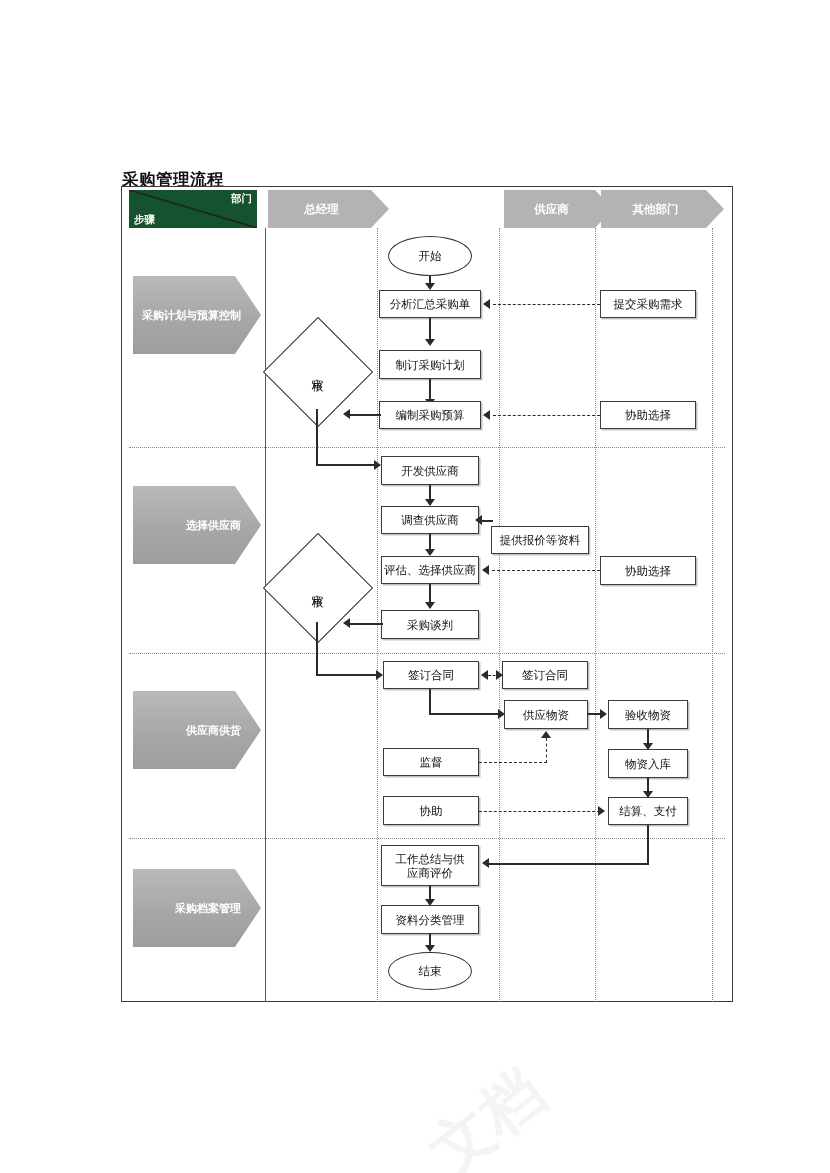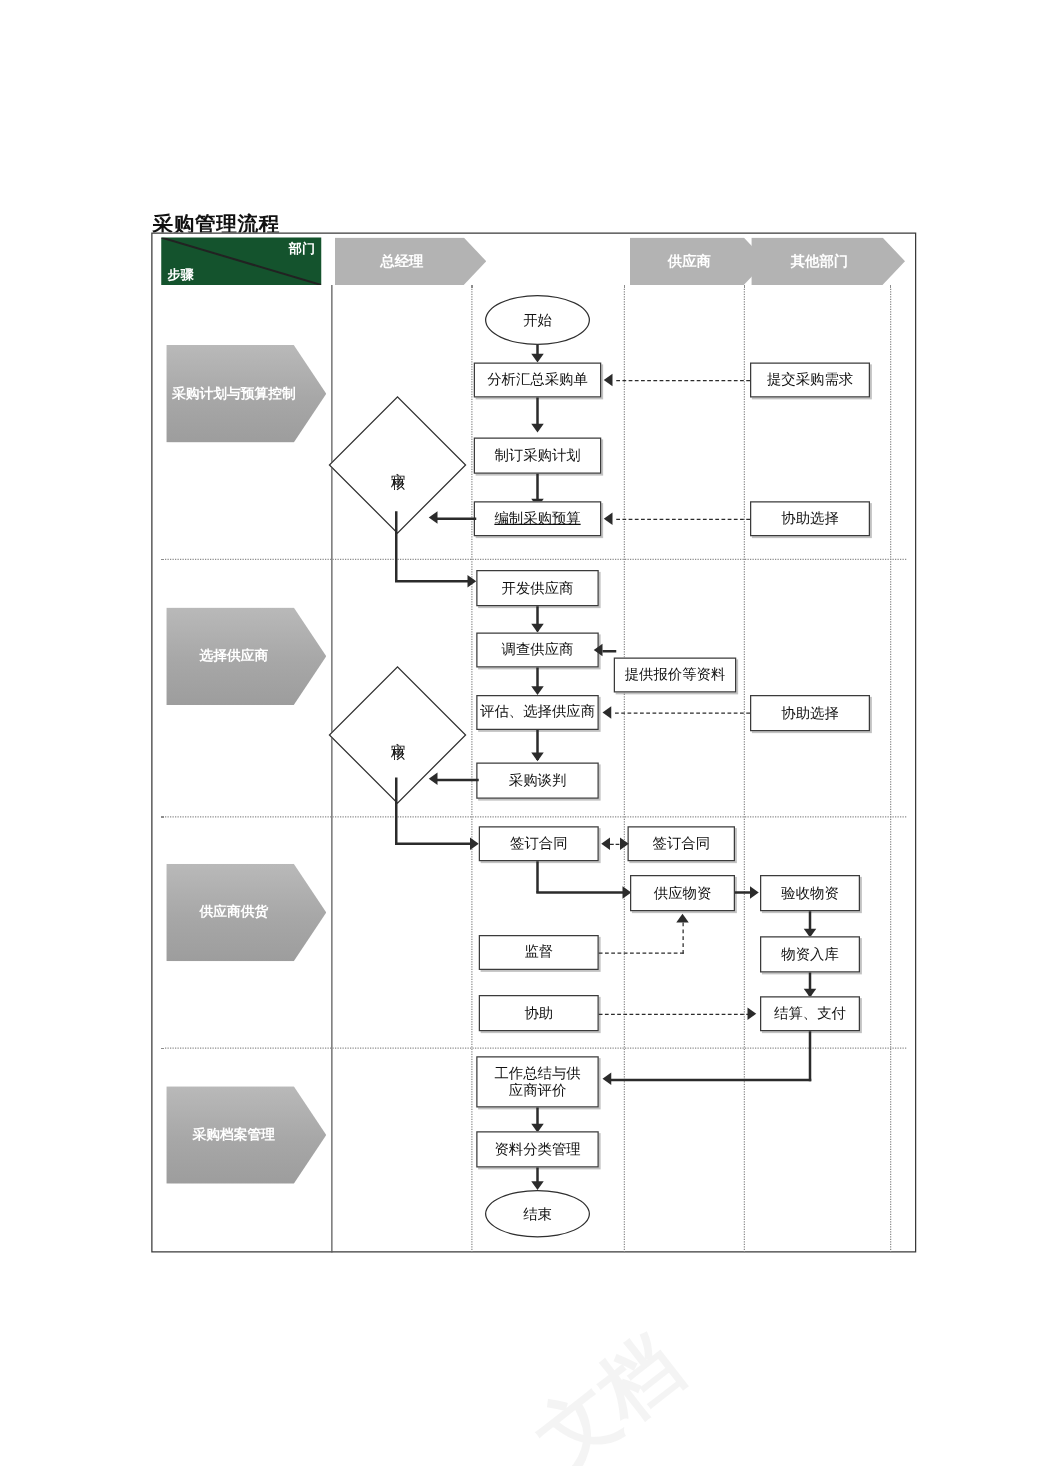--- a/index.html
+++ b/index.html
@@ -58,21 +58,21 @@
     display:flex;align-items:center;justify-content:center;
     clip-path:polygon(0 0, calc(100% - 18px) 0, 100% 50%, calc(100% - 18px) 100%, 0 100%);
     padding-right:14px;box-sizing:border-box;
   }
 
   
   .stage{
     position:absolute;left:133px;width:128px;
     background:linear-gradient(180deg,#b9b9b9 0%,#a7a7a7 55%,#9d9d9d 100%);
     color:#fff;font-size:11px;font-weight:bold;line-height:15px;
-    display:flex;align-items:center;justify-content:center;text-align:center;
+    display:flex;align-items:center;justify-content:flex-end;text-align:center;
     clip-path:polygon(0 0, calc(100% - 26px) 0, 100% 50%, calc(100% - 26px) 100%, 0 100%);
     padding-right:20px;box-sizing:border-box;
     filter:drop-shadow(1px 2px 2px rgba(0,0,0,.28));
   }
 
   
   .vsolid{position:absolute;width:0;border-left:1.2px solid #5a5a5a;}
   .vdot{position:absolute;width:0;border-left:1.4px dotted #8d8d8d;}
   .hdot{position:absolute;height:0;border-top:1.4px dotted #8d8d8d;}
 
@@ -185,21 +185,21 @@
   <div class="ln lnv" style="left:429px;top:318px;height:26px;"></div>
   <div class="arr arr-d" style="left:425px;top:339px;"></div>
 
   <div class="node" style="left:379px;top:350px;width:102px;height:29px;">
     <span>制订采购计划</span>
   </div>
 
   <div class="ln lnv" style="left:429px;top:379px;height:26px;"></div>
   <div class="arr arr-d" style="left:425px;top:399px;"></div>
 
-  <div class="node" style="left:379px;top:401px;width:102px;height:28px;text-decoration:underline;">
+  <div class="node" style="left:379px;top:401px;width:102px;height:28px;">
     <span>编制采购预算</span>
   </div>
 
   <div class="diamond" style="left:279px;top:333px;width:76px;height:76px;">
     <div class="dshape"></div>
     <div class="dtext">审核</div>
   </div>
 
   <div class="ln lnh" style="left:349px;top:414px;width:32px;"></div>
   <div class="arr arr-l" style="left:343px;top:409px;"></div>

